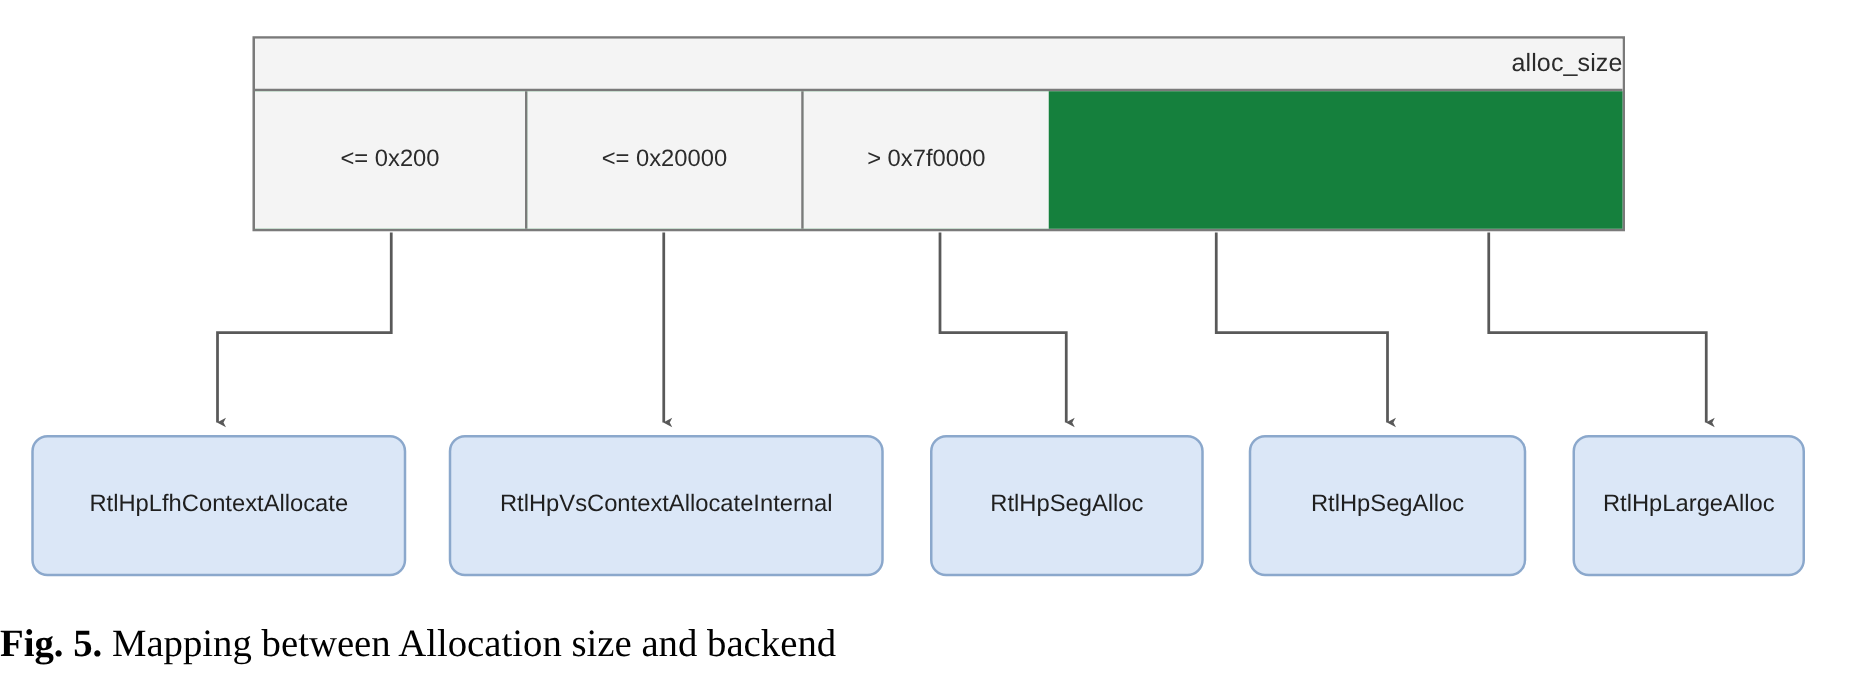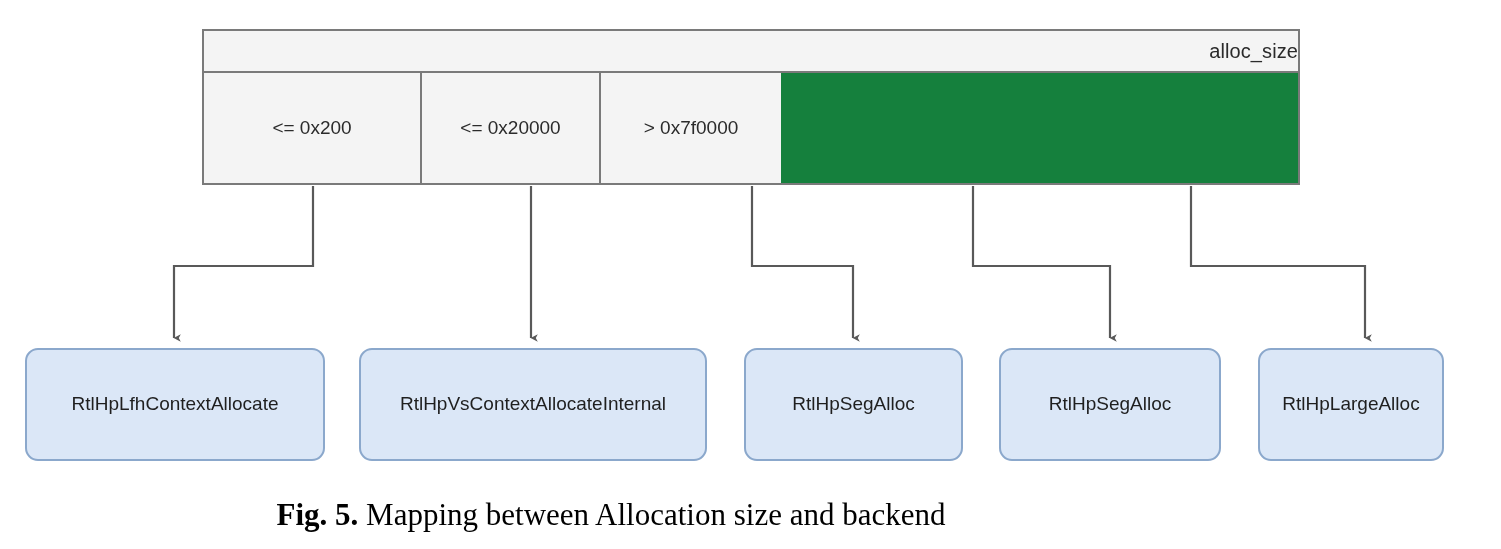--- a/index.html
+++ b/index.html
@@ -88,21 +88,21 @@
     padding: 0 8px;
     line-height: 1.2;
   }
 
   
   .caption {
     position: absolute;
     left: 0;
     top: 497px;
     width: 1222px;
-    text-align: center;
+    text-align: left;
     font-family: "Liberation Serif", serif;
     font-size: 31px;
     color: #000000;
     white-space: nowrap;
   }
   .caption-label {
     font-weight: bold;
     font-family: "Liberation Serif", serif;
   }
   .caption-text { font-family: "Liberation Serif", serif; }
@@ -113,24 +113,24 @@
 <div id="figure">
 
   <div class="table-wrap">
     <div class="table-header">
       <span class="table-header-label">alloc_size</span>
     </div>
     <div class="table-body">
       <div class="cond-cell" style="width:218px">
         <span>&lt;= 0x200</span>
       </div>
-      <div class="cond-cell" style="width:179px">
+      <div class="cond-cell" style="width:221px">
         <span>&lt;= 0x20000</span>
       </div>
-      <div class="cond-cell" style="width:180px">
+      <div class="cond-cell" style="width:196px">
         <span>&gt; 0x7f0000</span>
       </div>
     </div>
   </div>
 
   <svg class="connectors" viewBox="0 0 1501 549">
     <defs>
       <marker id="arrowhead" markerWidth="9" markerHeight="9" refX="4.2" refY="7.4" orient="auto" markerUnits="userSpaceOnUse">
         <path d="M0.4,0.6 L4.2,7.8 L8.0,0.6 L4.2,2.6 Z" fill="#595959"></path>
       </marker>

